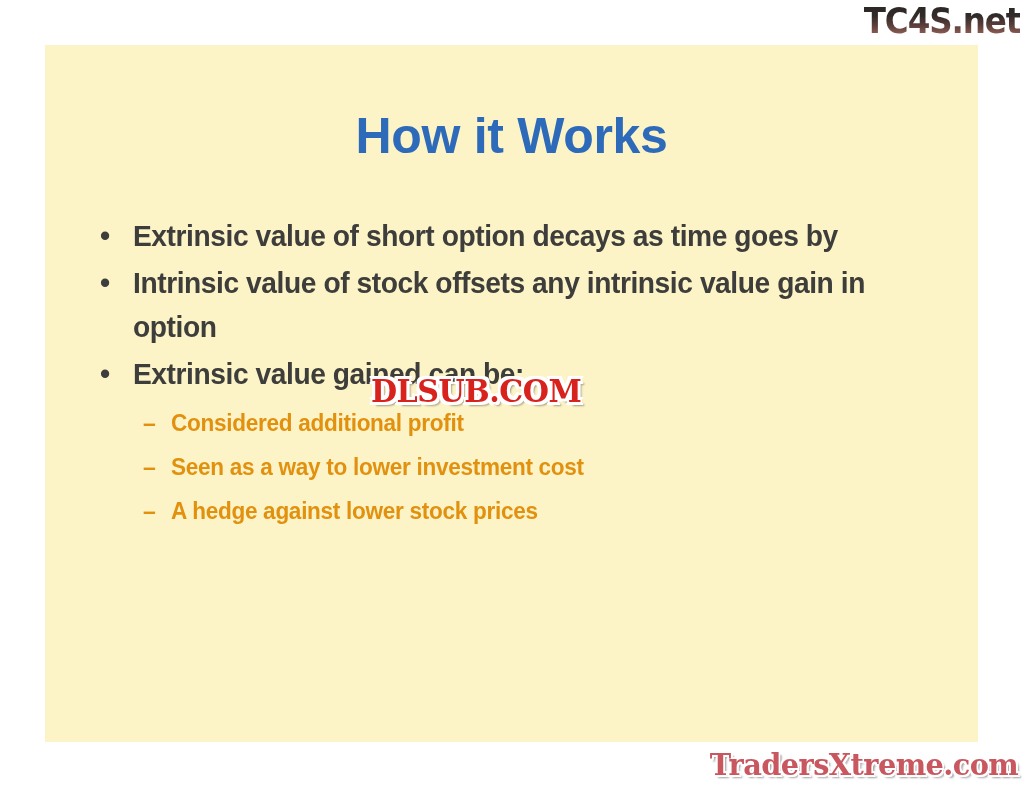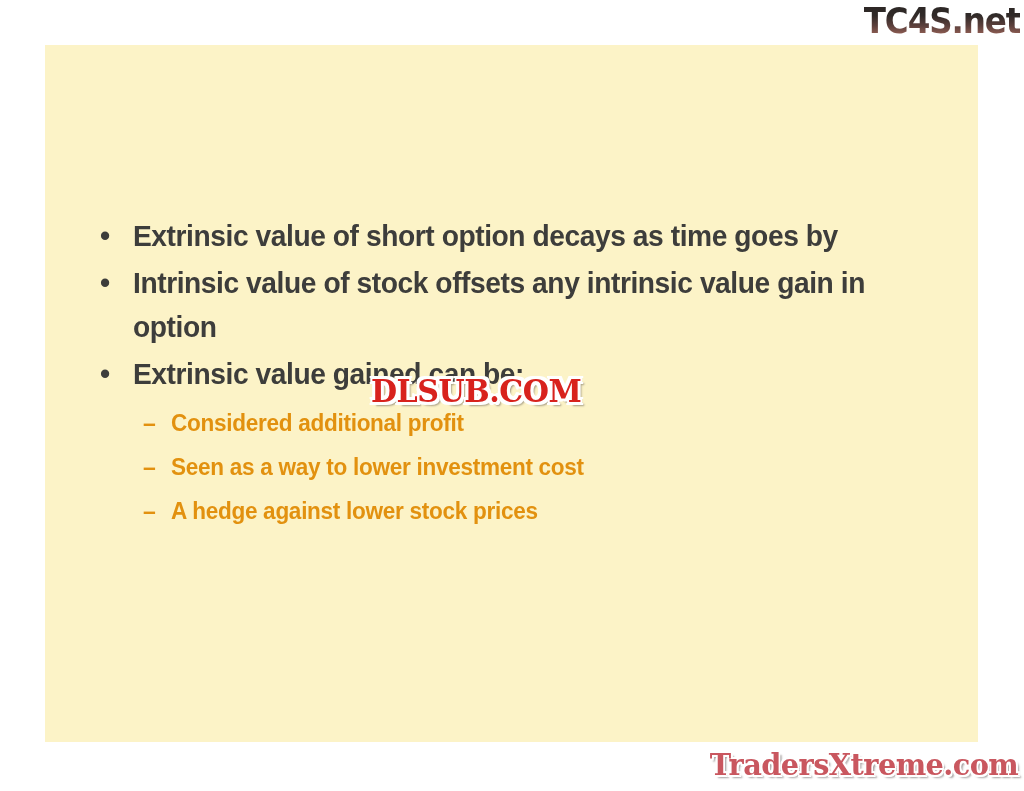--- a/index.html
+++ b/index.html
@@ -183,20 +183,21 @@
       -3px  3px 0 #ffffff,
        3px  3px 0 #ffffff,
        4px  4px 2px rgba(60,50,50,0.45);
   }
 </style>
 </head>
 <body>
 
 <div id="slide-panel">
 
+  <div id="slide-title">How it Works</div>
 
   <div id="bullet-list">
 
     <div class="bullet-row">
       <span class="bullet-marker">•</span>
       <span class="bullet-text">Extrinsic value of short option decays as time goes by</span>
     </div>
 
     <div class="bullet-row">
       <span class="bullet-marker">•</span>

